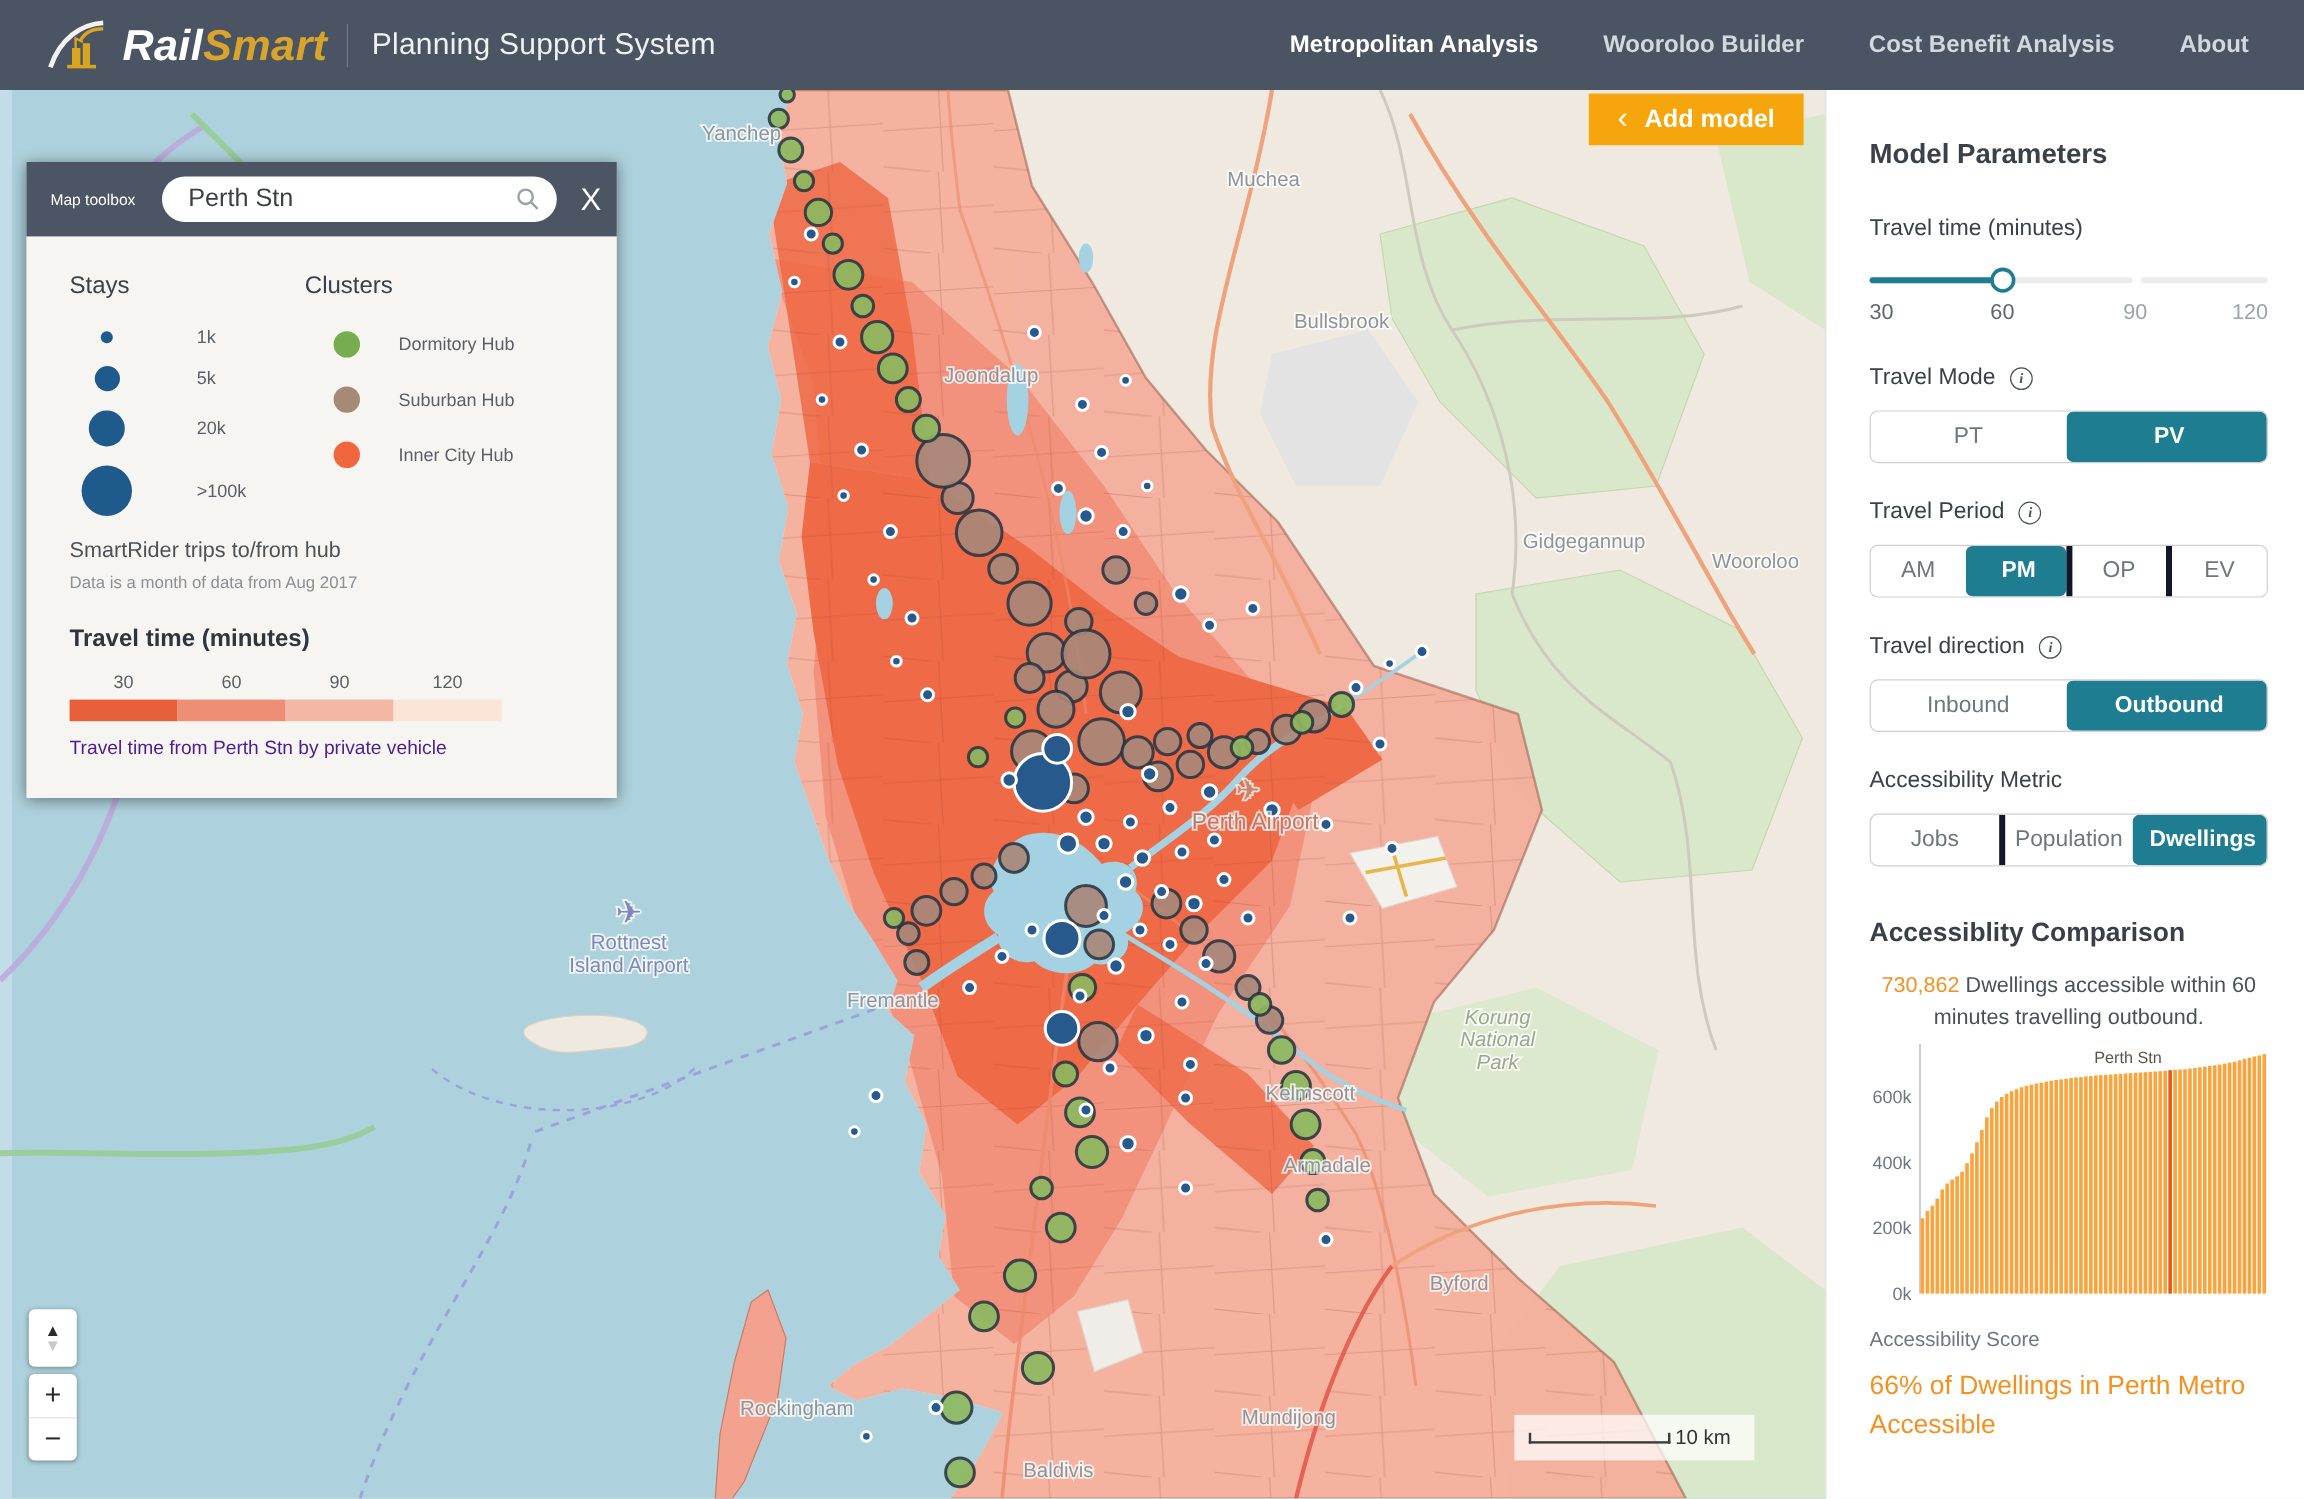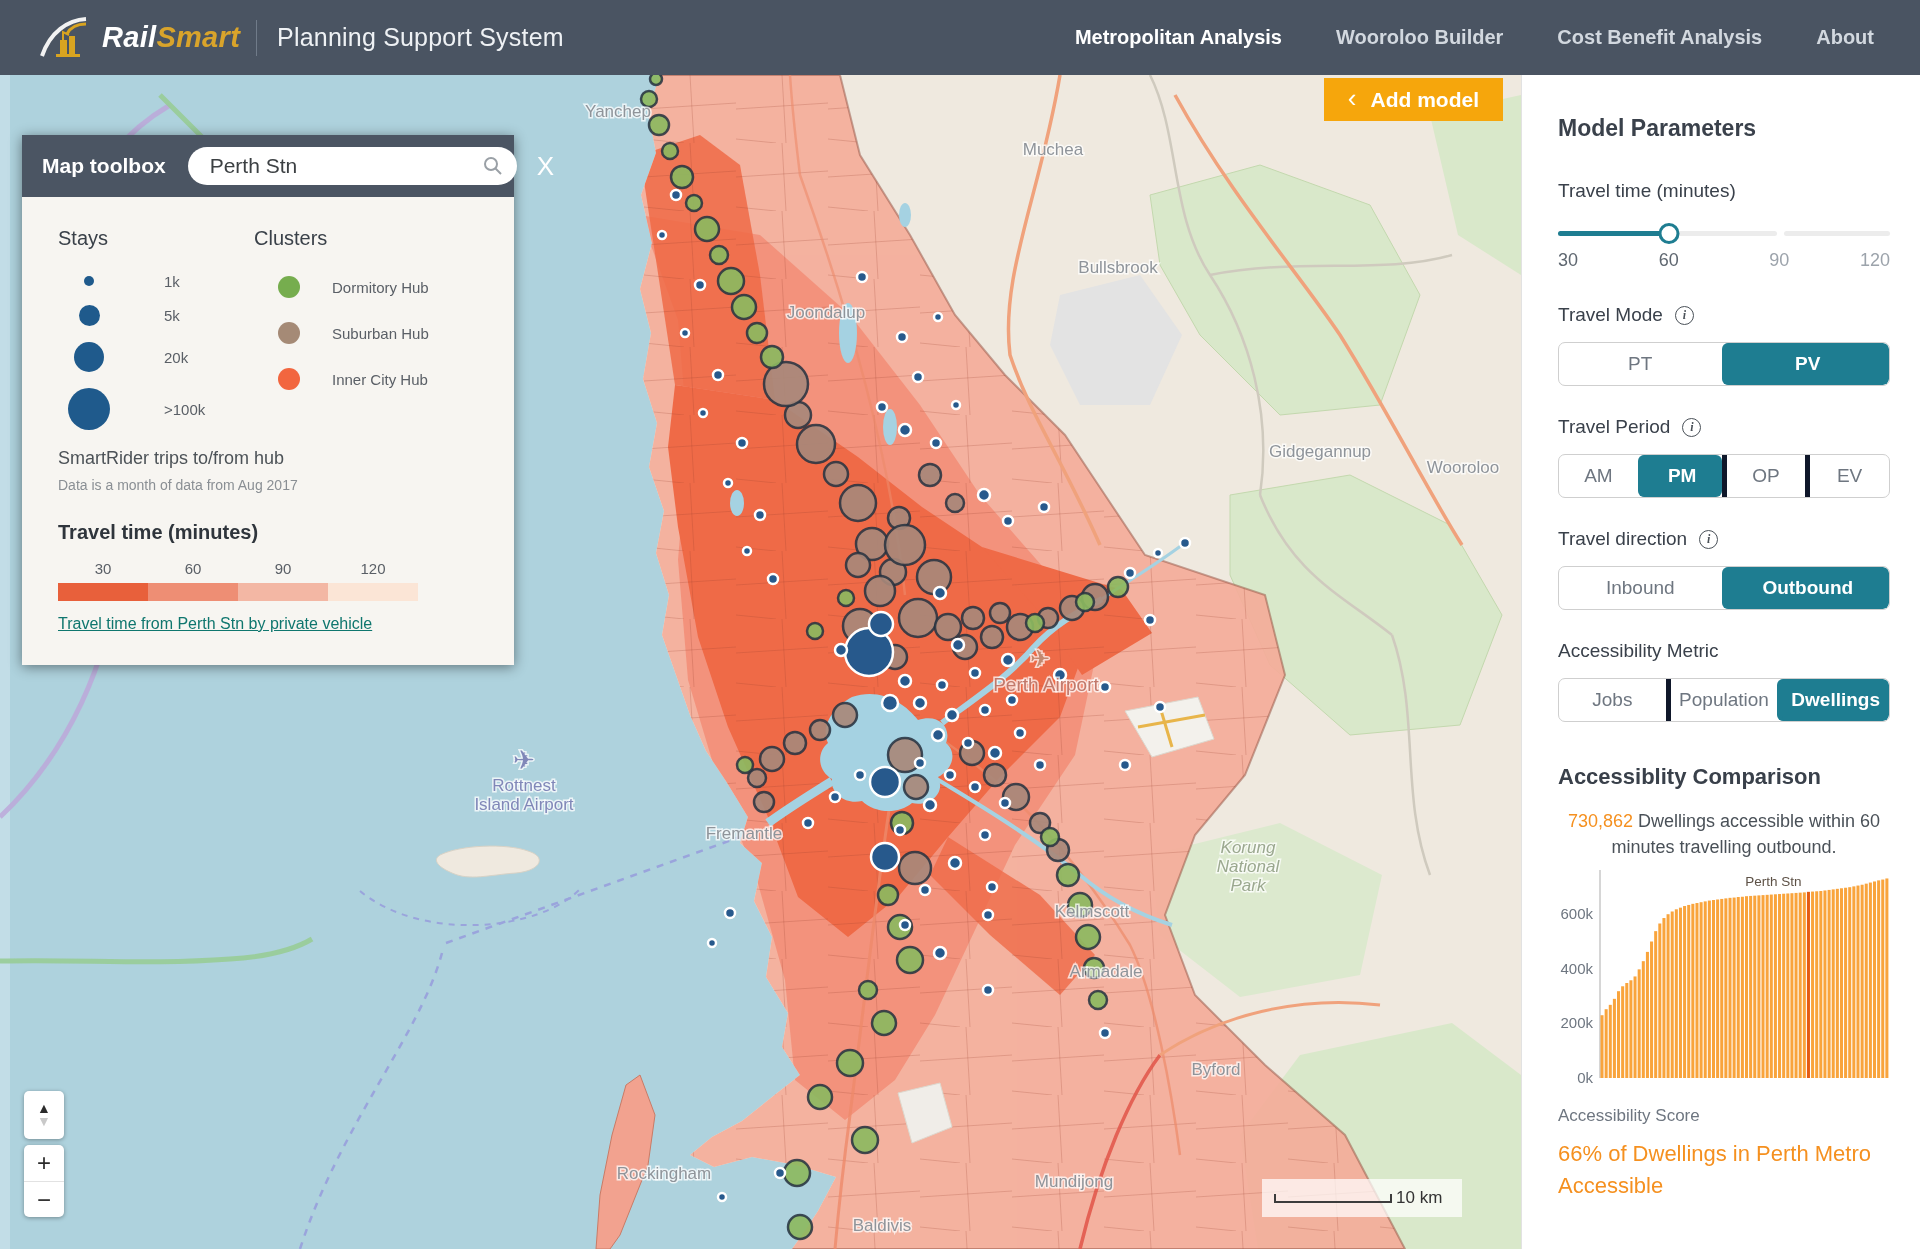--- a/index.html
+++ b/index.html
@@ -8,21 +8,21 @@
     width:1920px; height:1249px; overflow:hidden;
     font-family:"Liberation Sans", sans-serif; background:#fff;
   }
   
   .topnav {
     height:75px; background:#4A5462; display:flex; align-items:center;
     justify-content:space-between; padding:0 46px 0 40px;
   }
   .brand { display:flex; align-items:center; }
   .logo-ic { margin-right:10px; }
-  .logo-text { font-size:29px; font-style:italic; font-weight:bold; color:#fff; letter-spacing:.3px; }
+  .logo-text { font-size:36px; font-style:italic; font-weight:bold; color:#fff; letter-spacing:.3px; }
   .logo-text .smart { color:#D9A42B; }
   .brand-divider { width:1px; height:36px; background:#707b89; margin:0 20px 0 16px; }
   .apptitle { font-size:25px; color:#EEF1F4; font-weight:400; letter-spacing:.2px; }
   .menu { display:flex; gap:54px; align-items:center; }
   .menu-item { font-size:20px; color:#D2D8DF; font-weight:600; cursor:pointer; white-space:nowrap; }
   .menu-item.active { color:#fff; font-weight:700; }
 
   
   .main { display:flex; height:1174px; }
   .map-area { position:relative; flex:1; background:#AED2DD; overflow:hidden; }
@@ -36,21 +36,21 @@
     cursor:pointer; z-index:6;
   }
   .add-model .chev { font-size:26px; font-weight:400; line-height:1; margin-top:-3px; }
 
   
   .toolbox {
     position:absolute; left:22px; top:60px; width:492px; background:#F7F5F1;
     box-shadow:0 2px 12px rgba(0,0,0,.45); z-index:5;
   }
   .tb-header { background:#4B5563; height:62px; display:flex; align-items:center; padding:0 14px 0 20px; }
-  .tb-title { color:#fff; font-weight:700; font-size:21px; white-space:nowrap; }
+  .tb-title { color:#fff; font-weight:400; font-size:13px; white-space:nowrap; }
   .tb-search { flex:1; height:38px; background:#fff; border-radius:19px; display:flex; align-items:center; padding:0 14px 0 20px; margin:0 10px 0 22px; }
   .tb-search .q { flex:1; font-size:21px; color:#3C4043; border:none; outline:none; background:transparent; font-family:inherit; }
   .tb-close { color:#fff; font-size:26px; padding:0 10px; cursor:pointer; line-height:1; }
   .tb-tabs { display:flex; align-items:center; height:70px; padding:0 36px; background:#F7F5F1; border-bottom:1px solid #DCD8D2; box-shadow:0 3px 4px rgba(0,0,0,.07); position:relative; }
   .tab { font-size:22px; color:#6F7680; margin-right:70px; cursor:pointer; }
   .tab.active { color:#2E3540; font-weight:500; }
   .tb-collapse { margin-left:auto; cursor:pointer; display:flex; }
   .tb-body { padding:30px 36px 32px; }
   .legend-cols { display:flex; }
   .col-stays { width:168px; }
@@ -63,21 +63,21 @@
   .cluster-row { display:flex; align-items:center; margin-bottom:24px; }
   .cluster-dot { width:22px; height:22px; border-radius:50%; margin-left:24px; }
   .cluster-label { font-size:15px; color:#5A5F66; margin-left:32px; }
   .tb-caption { font-size:18px; color:#4C5257; margin-top:10px; }
   .tb-subcaption { font-size:14px; color:#8A8F94; margin-top:8px; }
   .tt-heading { font-size:20px; color:#2F353C; font-weight:700; margin-top:28px; }
   .tt-ticks { display:flex; width:360px; margin-top:16px; }
   .tt-ticks span { flex:1; text-align:center; font-size:15px; color:#5A5F66; }
   .tt-bar { display:flex; width:360px; height:18px; margin-top:6px; }
   .tt-bar div { flex:1; }
-  .tt-caption { font-size:16px; color:#0f766e; margin-top:14px;text-decoration:underline; }
+  .tt-caption { font-size:16px; color:#4c1d95; margin-top:14px; }
 
   
   .nav-ctrl { position:absolute; left:24px; top:1016px; width:40px; z-index:5; }
   .compass { height:48px; background:#fff; border-radius:5px; box-shadow:0 1px 4px rgba(0,0,0,.35); display:flex; flex-direction:column; align-items:center; justify-content:center; cursor:pointer; }
   .compass .up { color:#2B2B2B; font-size:14px; line-height:13px; }
   .compass .dn { color:#C9C9C9; font-size:14px; line-height:13px; }
   .zoombox { margin-top:6px; background:#fff; border-radius:5px; box-shadow:0 1px 4px rgba(0,0,0,.35); overflow:hidden; }
   .zbtn { height:36px; display:flex; align-items:center; justify-content:center; font-size:24px; color:#2B2B2B; cursor:pointer; }
   .zbtn + .zbtn { border-top:1px solid #E2E2E2; }
 

